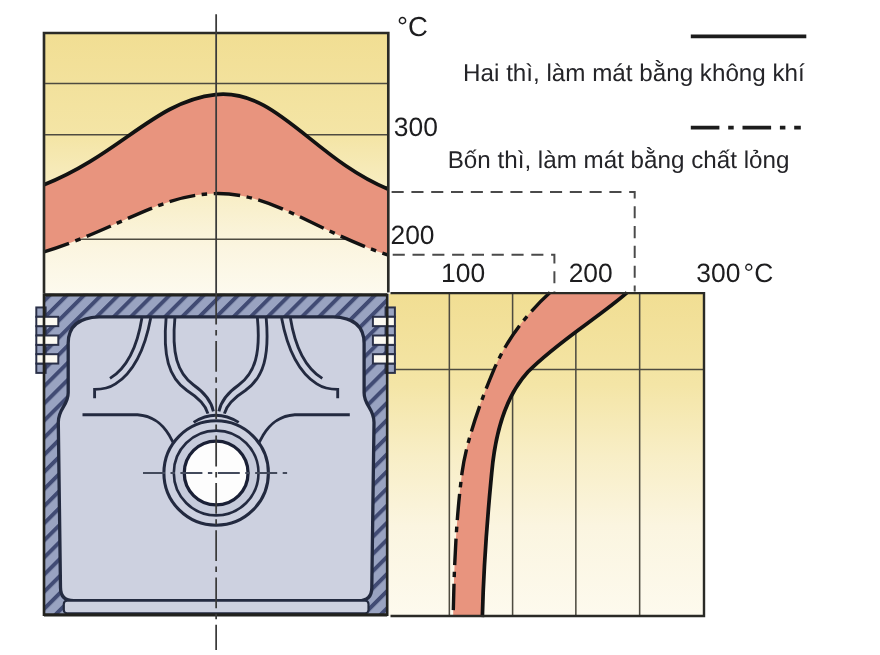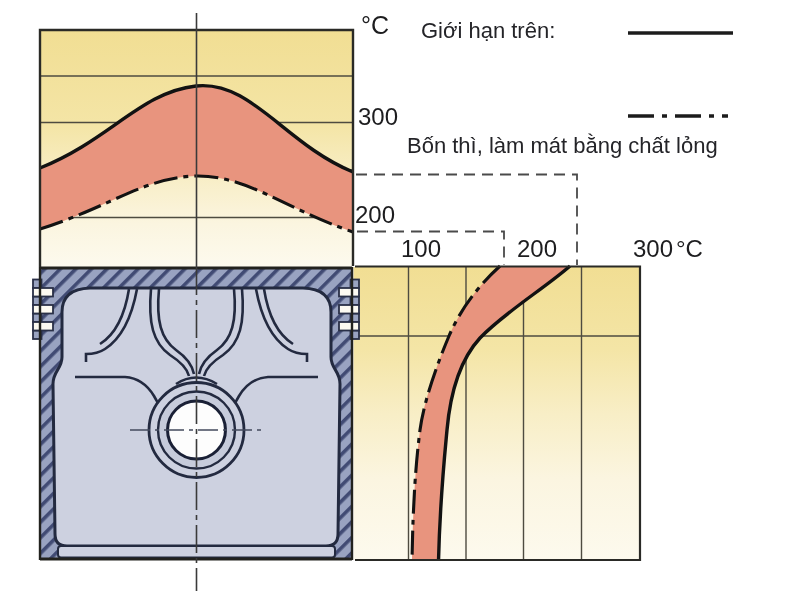--- a/index.html
+++ b/index.html
@@ -143,16 +143,16 @@
 
   <div class="txt axis-unit" style="left:361px;top:12px;">°C</div>
   <div class="txt axis-num" style="left:358px;top:104px;">300</div>
   <div class="txt axis-num" style="left:355px;top:202px;">200</div>
 
   <div class="txt axis-num ctr" style="left:410px;top:236px;">100</div>
   <div class="txt axis-num ctr" style="left:526px;top:236px;">200</div>
   <div class="txt axis-num ctr" style="left:642px;top:236px;">300</div>
   <div class="txt axis-num" style="left:676px;top:236px;">°C</div>
 
-  <div class="txt legend-line" style="left:421px;top:19px;">Giới hạn trên:</div>
+  <div class="txt legend-line" style="left:421px;top:55px;">Hai thì, làm mát bằng không khí</div>
   <div class="txt legend-line" style="left:407px;top:134px;">Bốn thì, làm mát bằng chất lỏng</div>
 
 </div>
 
 </body></html>

